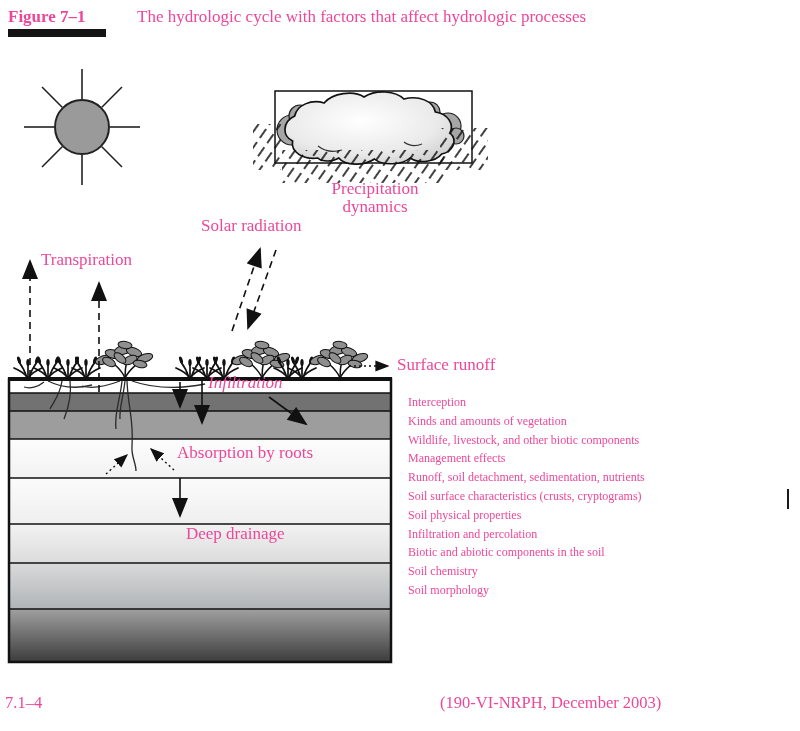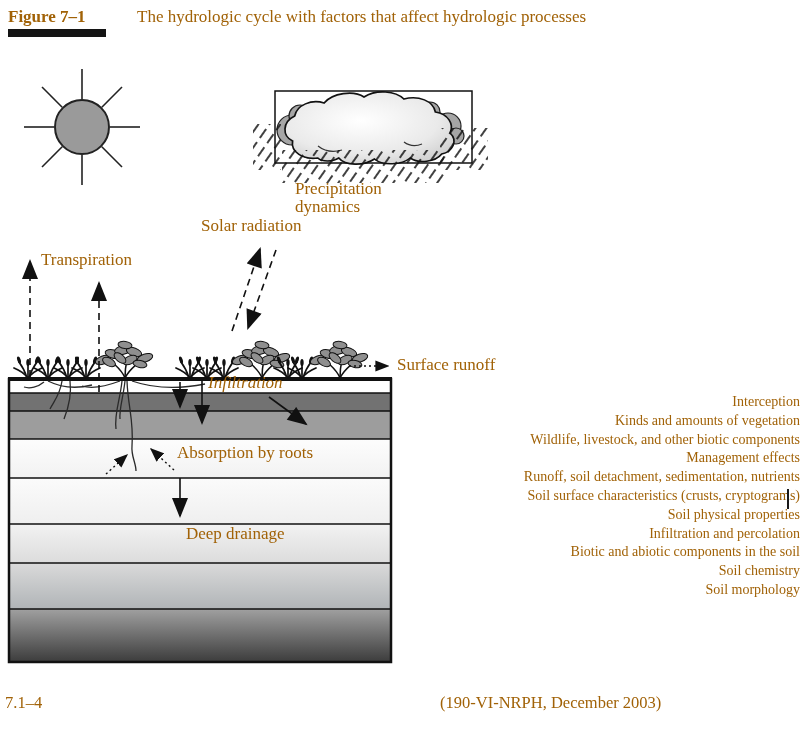--- a/index.html
+++ b/index.html
@@ -1,34 +1,34 @@
 <!DOCTYPE html>
 <html><head>
 <meta charset="utf-8">
 <style>
   html,body{margin:0;padding:0;}
   .canvas{
     position:relative; width:800px; height:731px; background:#ffffff;
-    font-family:"Liberation Serif", serif; color:#a16207; overflow:hidden;
+    font-family:"Liberation Serif", serif; color:#ec4899; overflow:hidden;
   }
   .abs{position:absolute; white-space:pre-line;}
   .lbl{font-size:17px; line-height:18px;}
   .hdr-label{left:8px; top:7px; font-weight:bold; font-size:17px;}
   .hdr-bar{left:8px; top:29px; width:98px; height:8px; background:#141414;}
   .hdr-title{left:137px; top:7px; font-size:17px;text-align:right;}
-  .precip{left:295px; top:180px; width:160px; text-align:left;}
+  .precip{left:295px; top:180px; width:160px; text-align:center;}
   .solar{left:201px; top:217px;}
   .transp{left:41px; top:251px;}
   .evap{left:111px; top:274px; line-height:17.5px;}
   .runoff{left:397px; top:356px;}
   .infil{left:208px; top:374px;font-style:italic;}
   .absorb{left:177px; top:444px;}
   .deep{left:186px; top:525px;}
   .factors{left:408px; top:393px; width:392px;}
-  .factor{font-size:14px; line-height:18.8px; white-space:nowrap;text-align:right;}
+  .factor{font-size:12px; line-height:18.8px; white-space:nowrap;}
   .edge-mark{left:787px; top:489px; width:2px; height:20px; background:#1a1a1a;}
   .foot{font-size:16.5px; top:693px;}
   .foot-left{left:5px;}
   .foot-right{left:440px;}
   svg.diagram{position:absolute; left:0; top:0;}
   .txt{z-index:2;}
 </style>
 </head>
 <body>
 

